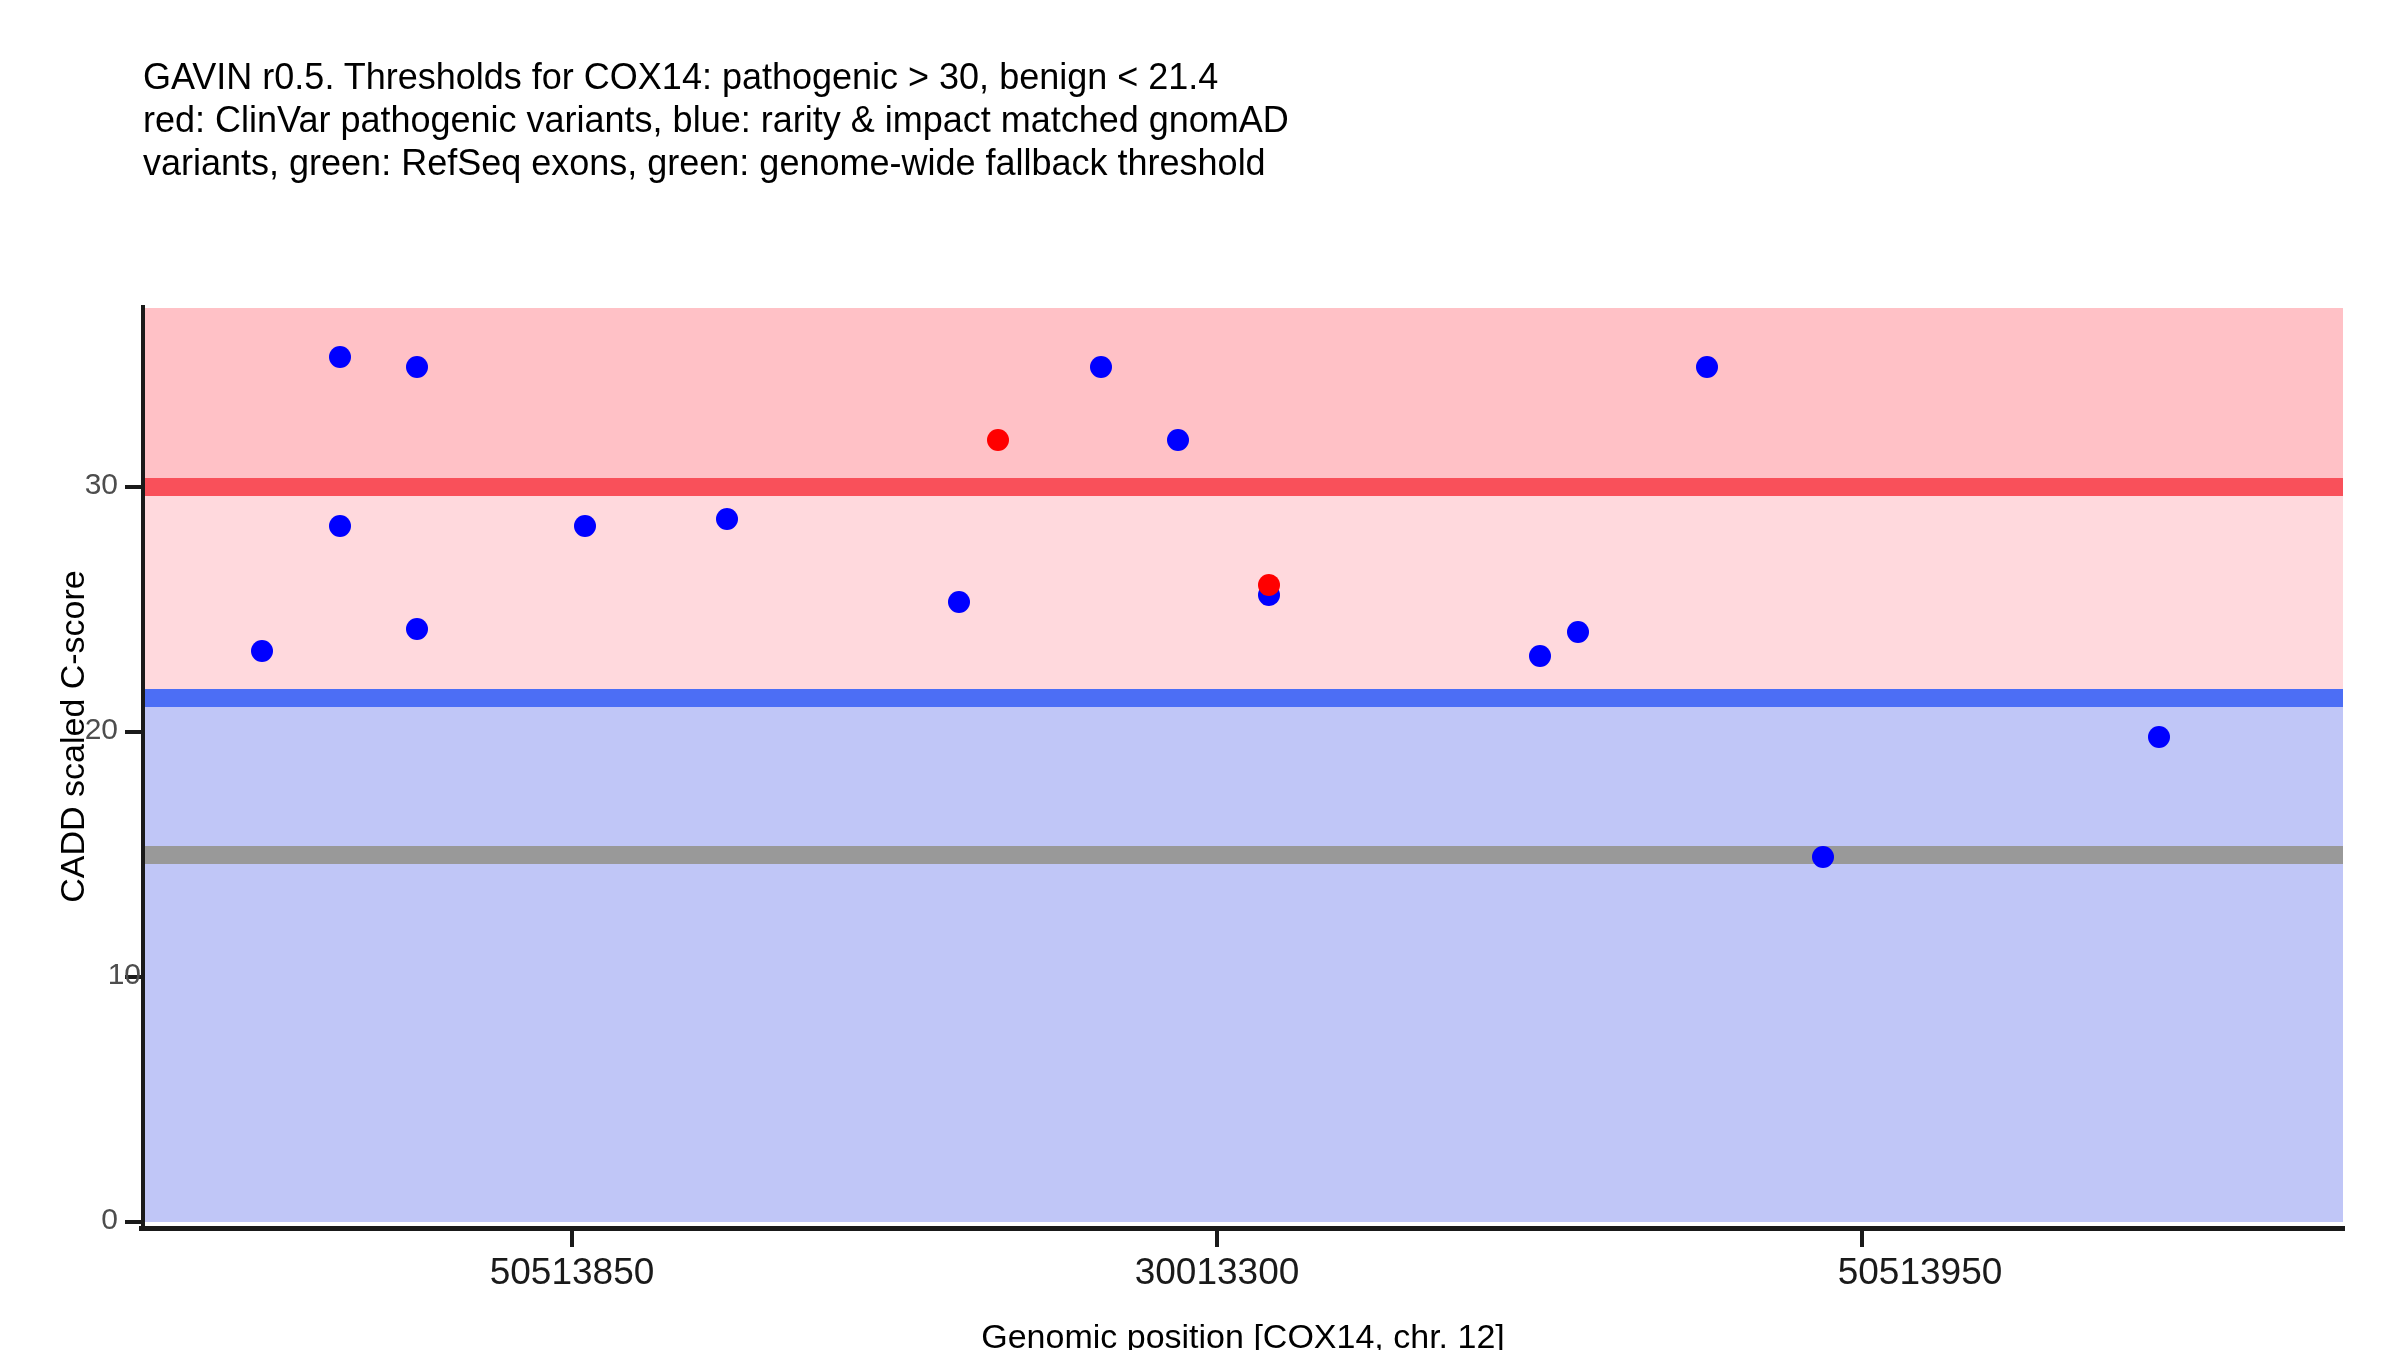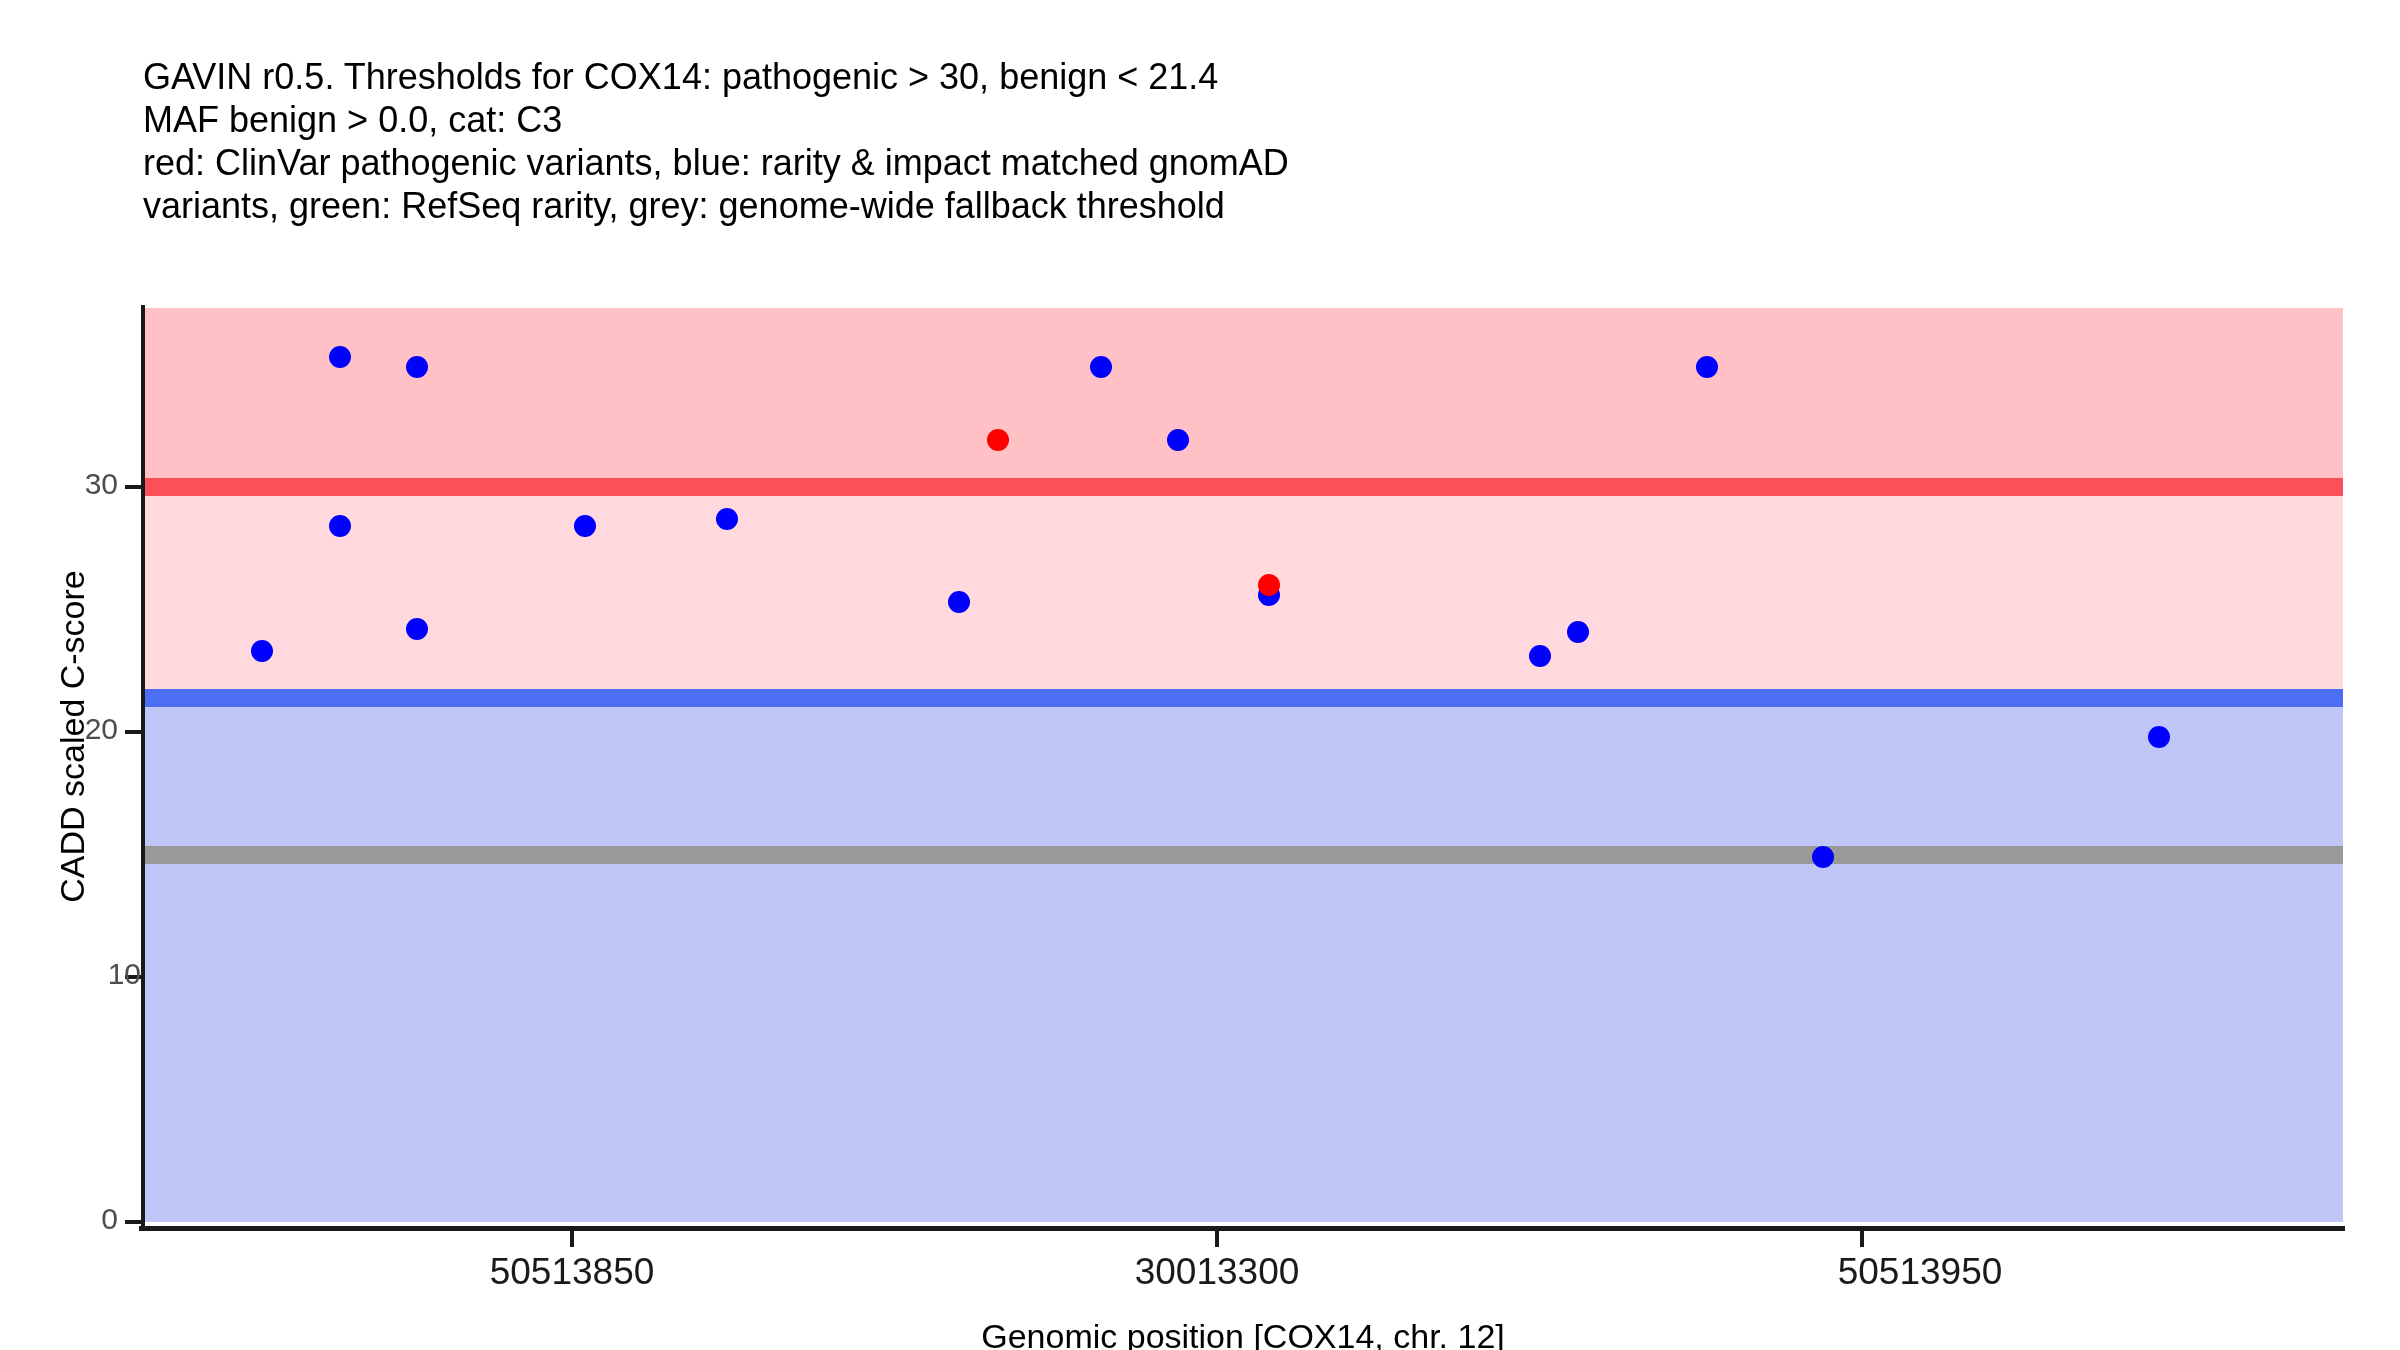--- a/index.html
+++ b/index.html
@@ -38,23 +38,22 @@
   .pt.blue{background:#0000ff;}
   .pt.red{background:#ff0000;}
 </style>
 </head>
 <body>
 
 <div id="root">
 
   <div id="title">
     <div class="title-line">GAVIN r0.5. Thresholds for COX14: pathogenic &gt; 30, benign &lt; 21.4</div>
-    <div class="title-line">MAF benign &gt; 0.0, cat: C3</div>
     <div class="title-line">red: ClinVar pathogenic variants, blue: rarity &amp; impact matched gnomAD</div>
-    <div class="title-line">variants, green: RefSeq rarity, grey: genome-wide fallback threshold</div>
+    <div class="title-line">variants, green: RefSeq exons, green: genome-wide fallback threshold</div>
   </div>
 
   <div id="panel">
       <div class="band" style="top: -1.85px; height: 178.85px; background: rgb(255, 193, 198);"></div>
       <div class="band" style="top: 177px; height: 210.7px; background: rgb(255, 217, 221);"></div>
       <div class="band" style="top: 387.7px; height: 524.3px; background: rgb(192, 198, 247);"></div>
       <div class="hline" style="top: 168px; height: 18px; background: rgb(249, 80, 90);"></div>
       <div class="hline" style="top: 378.7px; height: 18px; background: rgb(76, 110, 245);"></div>
       <div class="hline" style="top: 535.5px; height: 18px; background: rgb(153, 153, 153);"></div>
       <div class="pt blue" title="rarity &amp; impact matched gnomAD variants — pos 50513826, C-score 23.3" style="left: 119.4px; top: 341.15px;"></div>

